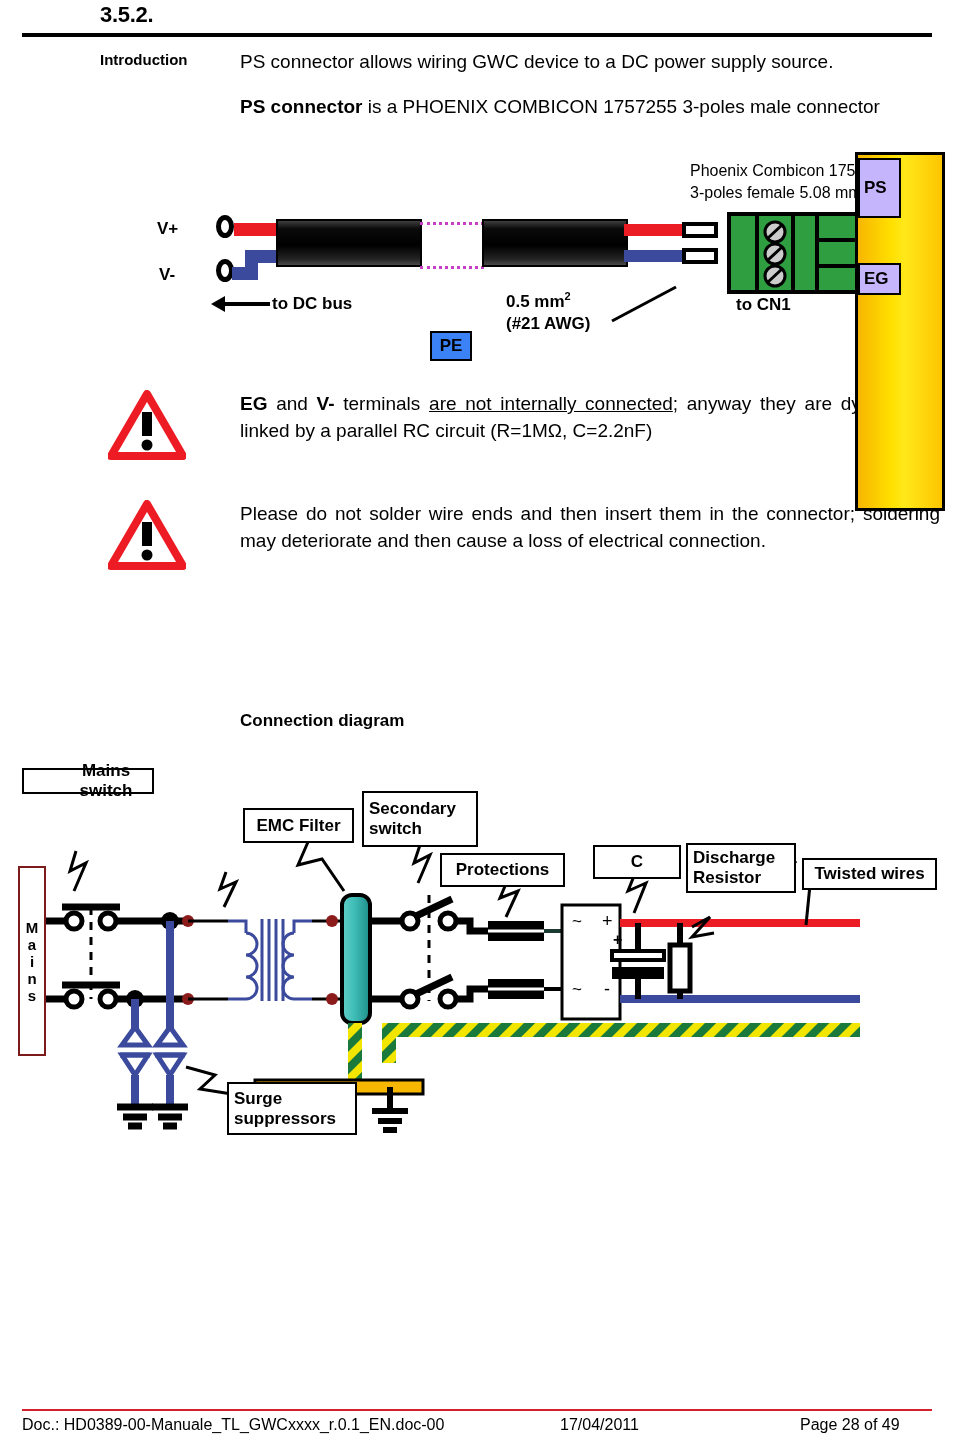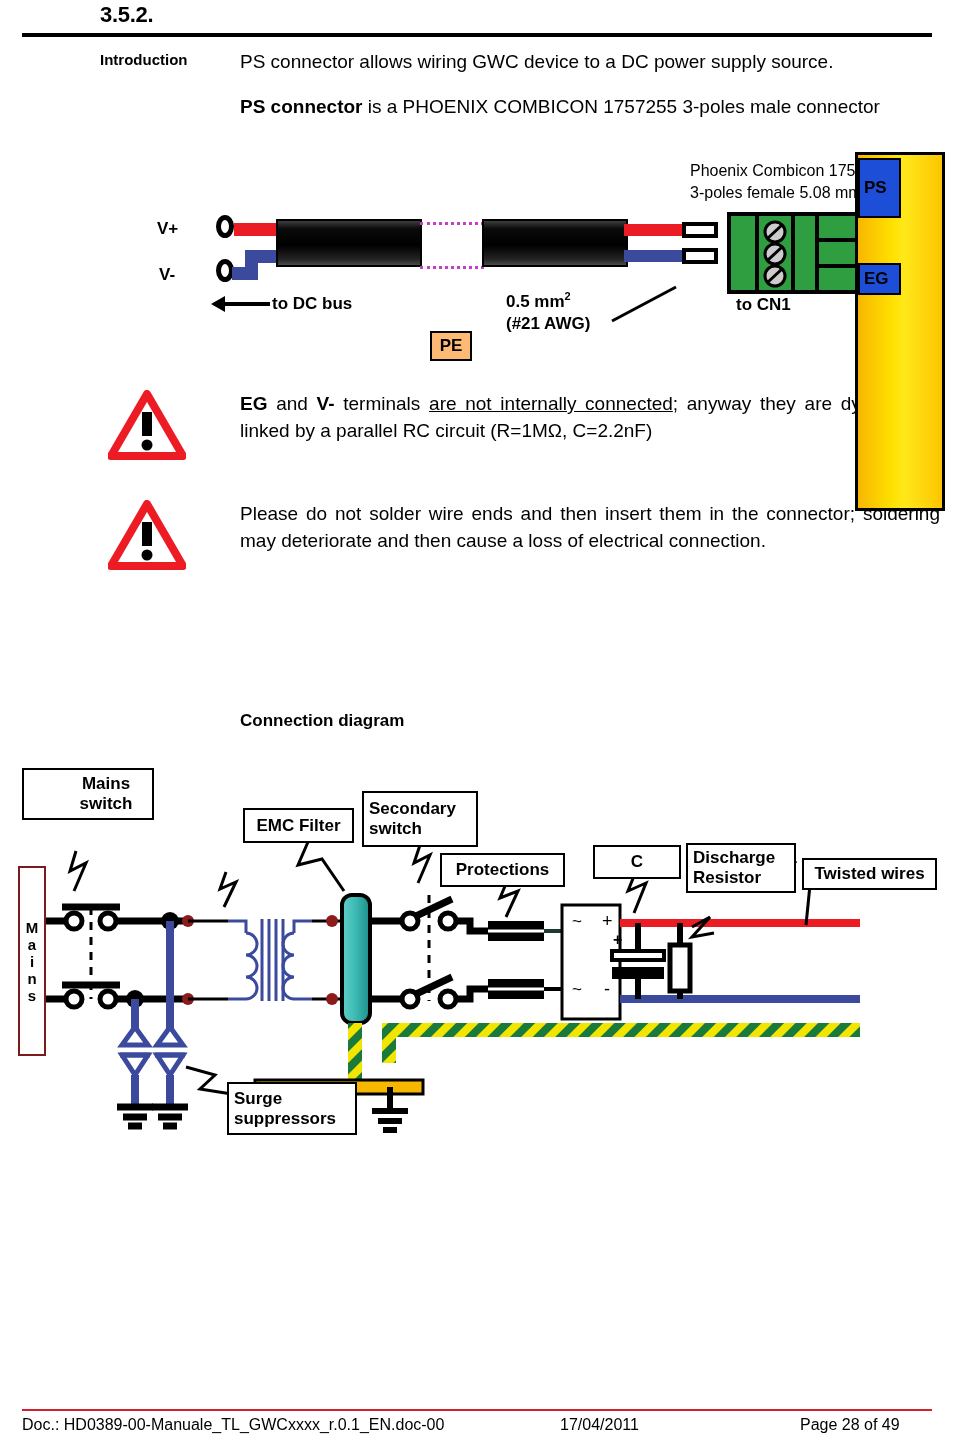--- a/index.html
+++ b/index.html
@@ -237,39 +237,39 @@
     left: 855px; top: 152px;
     width: 90px; height: 359px;
     background: linear-gradient(to right, #f7b600 0%, #ffe000 40%, #ffe81a 55%, #fdc500 100%);
     border: 3px solid #000;
     box-sizing: border-box;
     z-index: 5;
   }
   .device-port {
     position: absolute;
     border: 2px solid #000;
-    background: #1d4ed8;
+    background: #c4b5fd;
     box-sizing: border-box;
     font-size: 17px;
     font-weight: bold;
     display: flex;
     align-items: center;
     padding-left: 4px;
     z-index: 7;
   }
   #port-ps { left: 858px; top: 158px; width: 43px; height: 60px; }
   #port-eg { left: 858px; top: 263px; width: 43px; height: 32px; }
 
   
   #pe-box {
     position: absolute;
     left: 430px; top: 331px;
     width: 42px; height: 30px;
     border: 2px solid #000;
-    background: #fdba74;
+    background: #3b82f6;
     box-sizing: border-box;
     font-size: 17px; font-weight: bold;
     display: flex; align-items: center; justify-content: center;
     z-index: 7;
   }
 
   svg { display: block; }
 
   
   #footer-rule {
@@ -544,21 +544,21 @@
     <line x1="806" y1="170" x2="812" y2="110" stroke="#000" stroke-width="3"></line>
     <path d="M186 312 L215 320 L200 334 L238 340" fill="none" stroke="#000" stroke-width="3"></path>
   </svg>
 
   <div style="position:absolute;left:572px;top:157px;font-size:17px;">~</div>
   <div style="position:absolute;left:602px;top:156px;font-size:18px;">+</div>
   <div style="position:absolute;left:572px;top:225px;font-size:17px;">~</div>
   <div style="position:absolute;left:604px;top:224px;font-size:18px;">-</div>
   <div style="position:absolute;left:613px;top:176px;font-size:16px;font-weight:bold;">+</div>
 
-  <div class="cbox" id="mains-switch-box" style="left:22px; top:13px; width:132px; height:52px;padding-left:36px;">Mains switch</div>
+  <div class="cbox" id="mains-switch-box" style="left:22px; top:13px; width:132px; height:26px;padding-left:36px;">Mains switch</div>
 
   <div id="mains-box">
     <span>M</span>
     <span>a</span>
     <span>i</span>
     <span>n</span>
     <span>s</span>
   </div>
 
 

